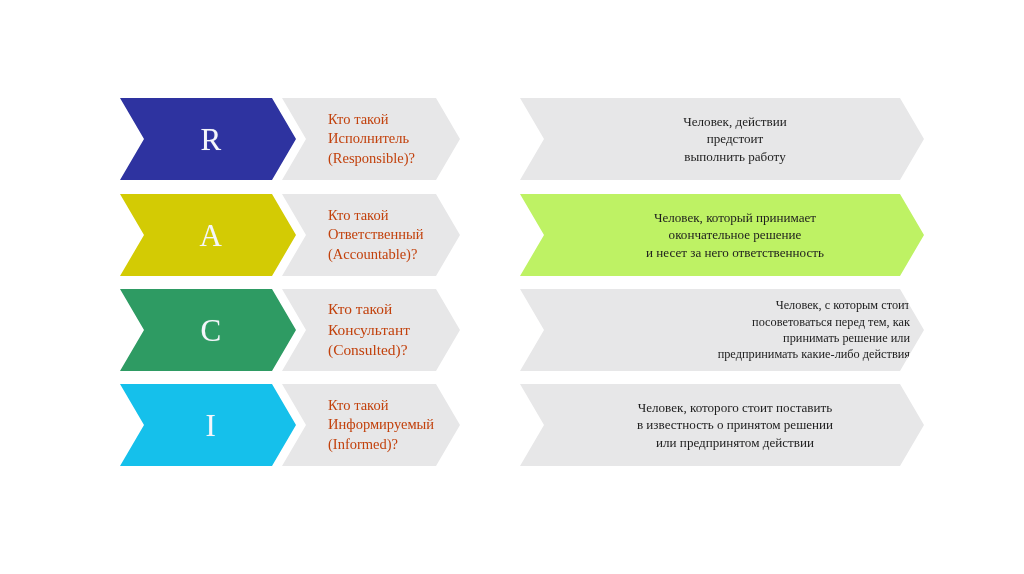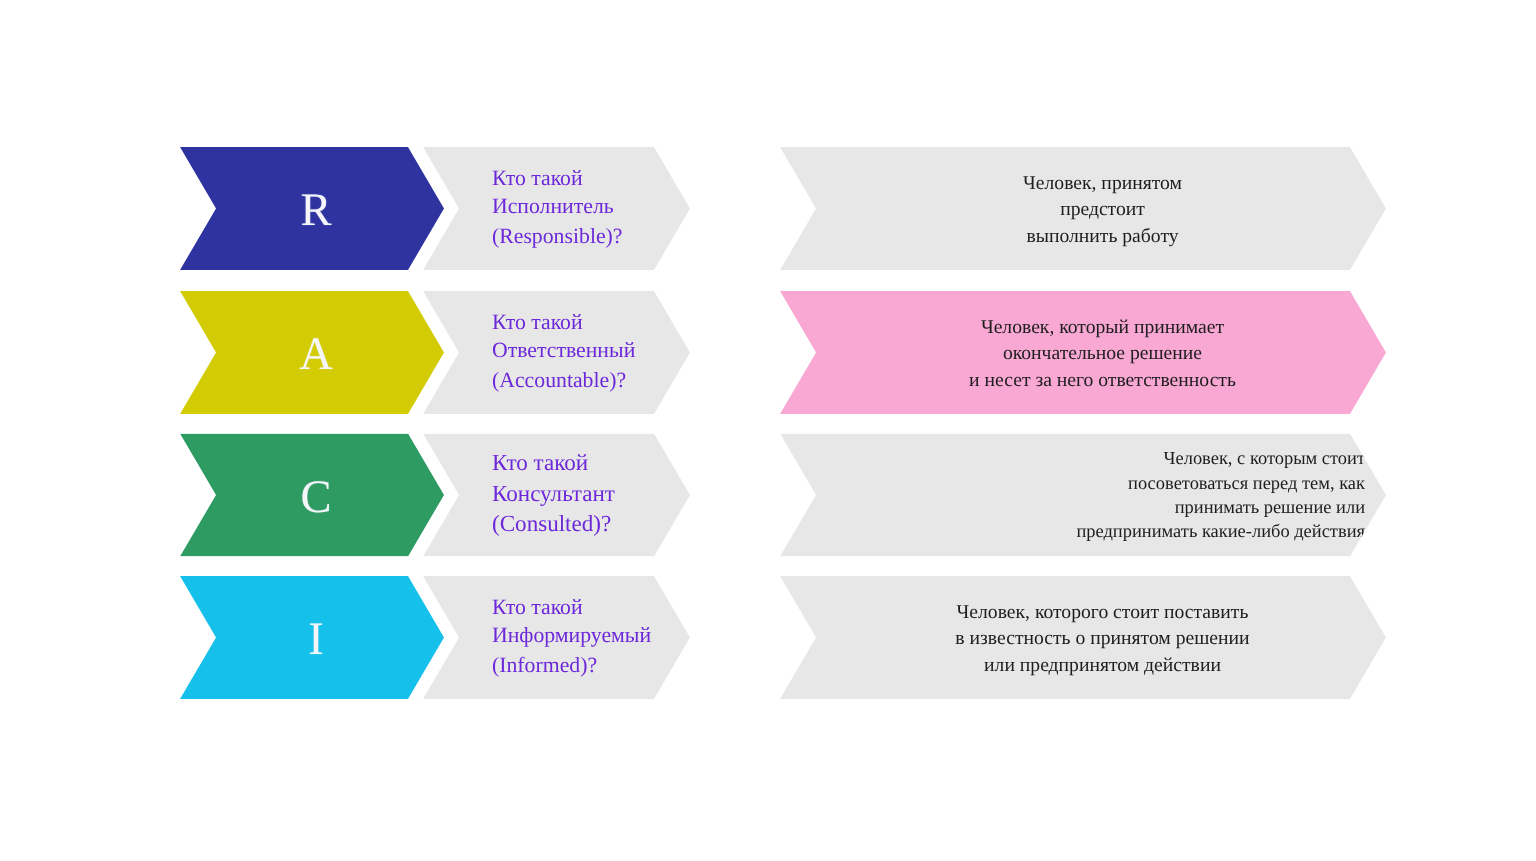--- a/index.html
+++ b/index.html
@@ -71,21 +71,21 @@
     left: 162px;
     width: 178px;
     background: #e7e7e8;
   }
   .q-text {
     width: 100%;
     padding-left: 46px;
     padding-right: 8px;
     box-sizing: border-box;
     text-align: left;
-    color: #6d28d9;
+    color: #c2410c;
     font-size: 14.5px;
     line-height: 1.33;
     white-space: pre-line;
   }
 
   
   .chev.answer {
     left: 400px;
     width: 404px;
     background: #e7e7e8;
@@ -117,36 +117,36 @@
   <div class="raci-row r0">
     <div class="chev letter" style="background: rgb(46, 51, 160);">
       <span class="letter-glyph">R</span>
     </div>
     <div class="chev question" style="background: rgb(231, 231, 232);">
       <span class="q-text">Кто такой
 Исполнитель
 (Responsible)?</span>
     </div>
     <div class="chev answer" style="background: rgb(231, 231, 232);">
-      <span class="a-text">Человек, принятом
+      <span class="a-text">Человек, действии
 предстоит
 выполнить работу</span>
     </div>
   </div>
 
   <div class="raci-row r1">
     <div class="chev letter" style="background: rgb(211, 203, 4);">
       <span class="letter-glyph">A</span>
     </div>
     <div class="chev question" style="background: rgb(231, 231, 232);">
       <span class="q-text">Кто такой
 Ответственный
 (Accountable)?</span>
     </div>
-    <div class="chev answer" style="background: #f9a8d4;">
+    <div class="chev answer" style="background: #bef264;">
       <span class="a-text">Человек, который принимает
 окончательное решение
 и несет за него ответственность</span>
     </div>
   </div>
 
   <div class="raci-row r2">
     <div class="chev letter" style="background: rgb(46, 155, 99);">
       <span class="letter-glyph">C</span>
     </div>

